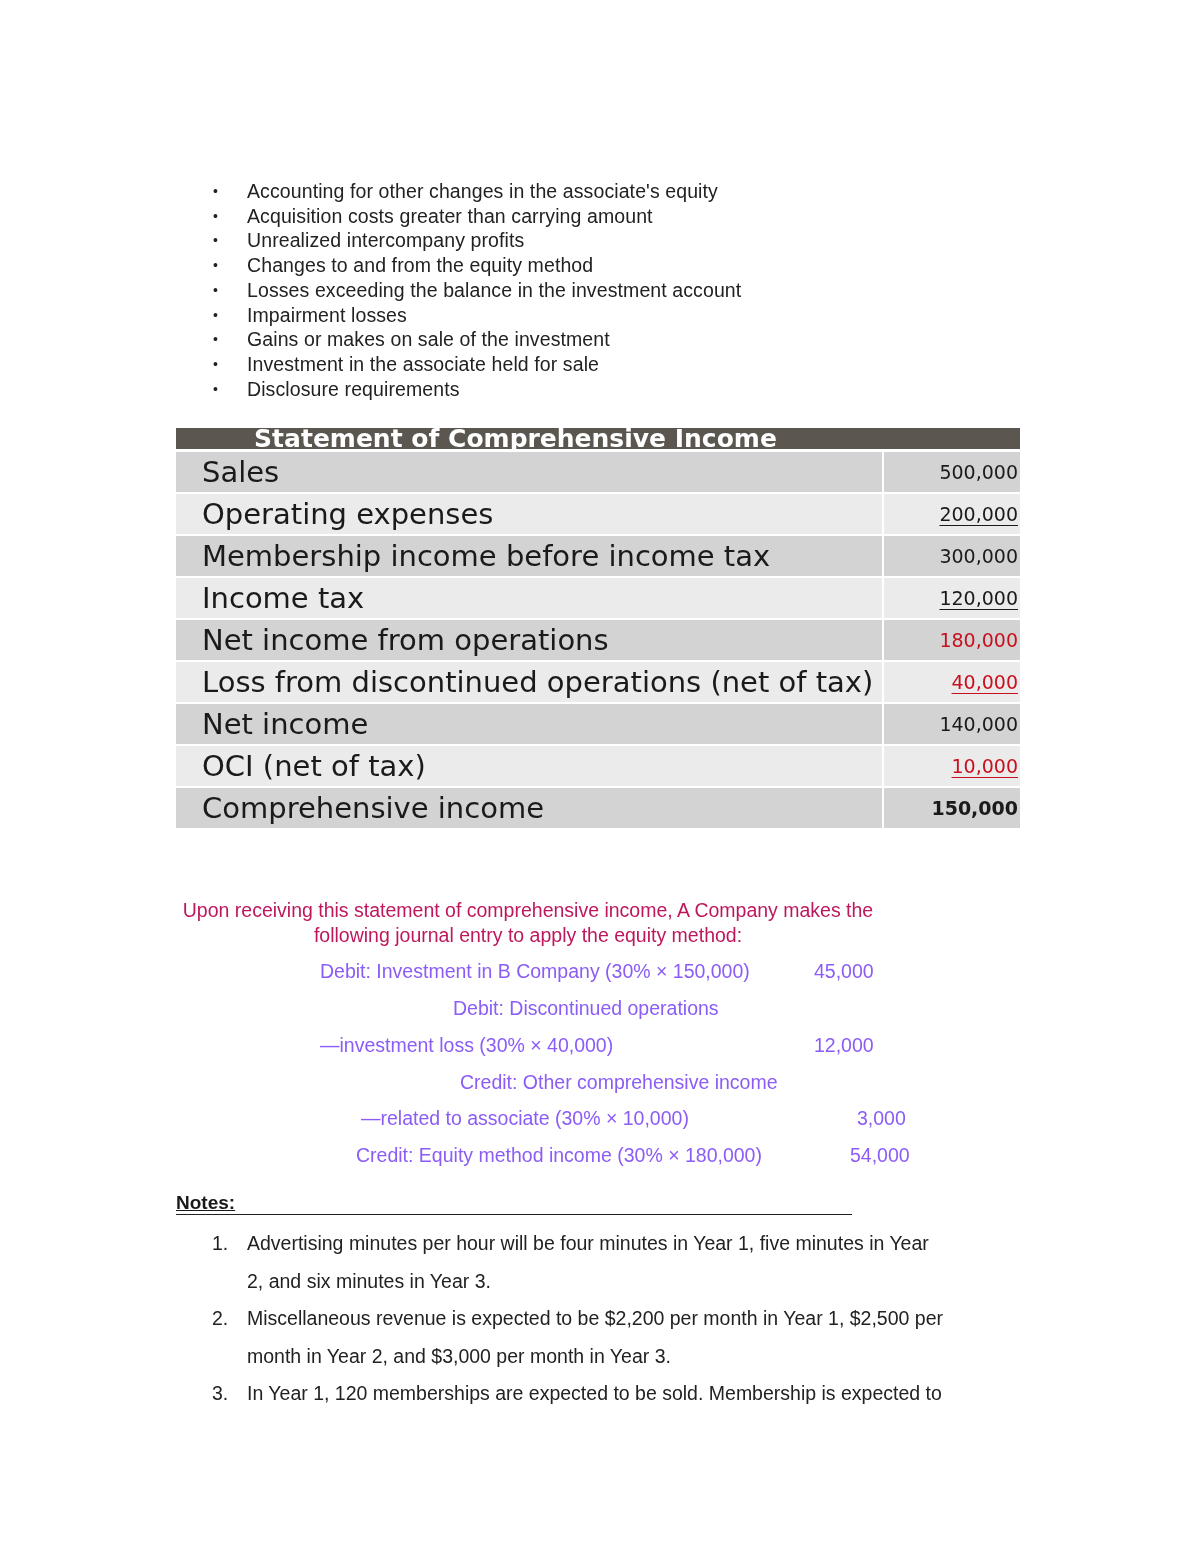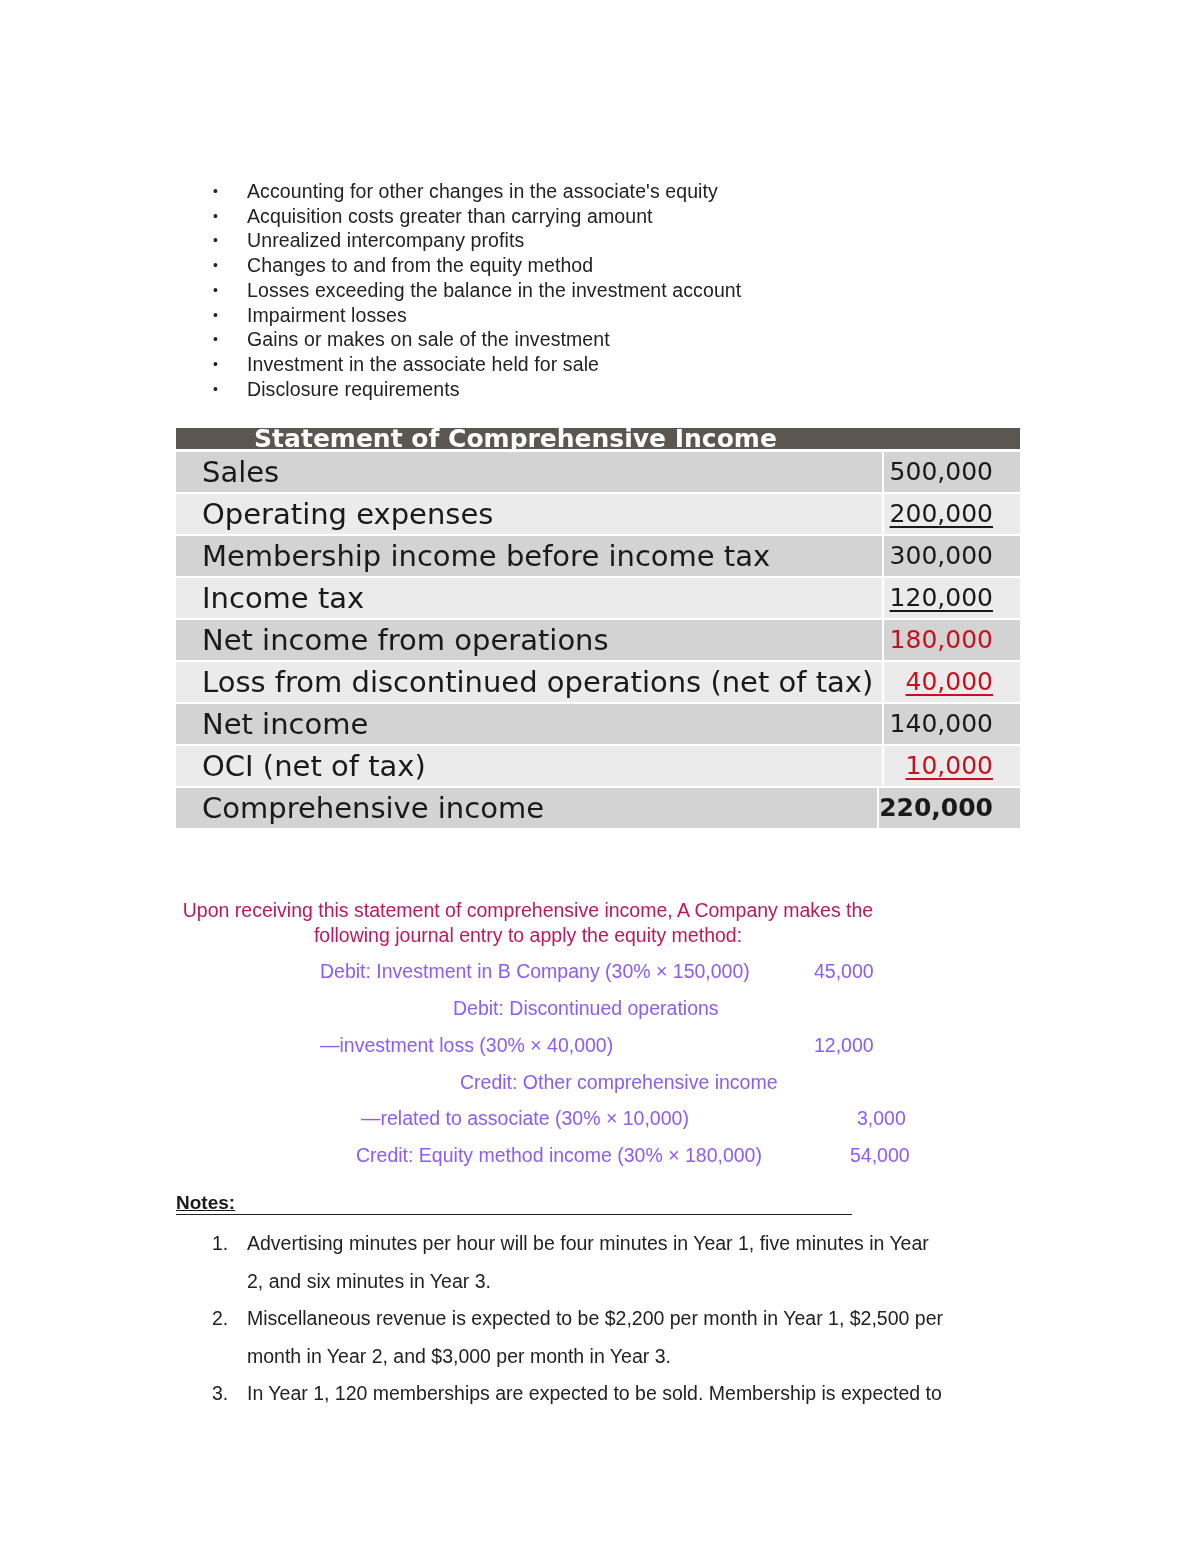--- a/index.html
+++ b/index.html
@@ -4,21 +4,21 @@
   <style>
     html, body { margin: 0; padding: 0; background: #ffffff; }
     body { width: 1200px; height: 1553px; position: relative; font-family: "Liberation Sans", sans-serif; color: #1a1a1a; }
     .bullets { position: absolute; left: 213px; top: 179px; margin: 0; padding: 0; list-style: none; }
     .bullets li { position: relative; font-size: 19.5px; line-height: 24.7px; padding-left: 34px; color: #222; letter-spacing: 0.1px; }
     .bullets li .dot { position: absolute; left: 0; top: 0; font-size: 14px; }
     .soci { position: absolute; left: 176px; top: 428px; width: 844px; border-collapse: collapse; font-family: "DejaVu Sans", sans-serif; }
     .soci .head { background: #5b5750; color: #ffffff; height: 24px; font-weight: bold; font-size: 25px; text-align: center; padding-right: 165px; box-sizing: border-box; display: flex; align-items: center; justify-content: center; border-bottom: 3px solid #ffffff; }
     .row { display: flex; height: 40px; border-bottom: 2px solid #ffffff; }
     .row .lbl { width: 680px; padding-left: 26px; font-size: 29px; line-height: 40px; color: #1a1a1a; border-right: 2px solid #ffffff; }
-    .row .val { flex: 1; text-align: right; padding-right: 27px; font-size: 25px; line-height: 40px; color: #1a1a1a; }
+    .row .val { flex: 1; text-align: right; padding-right: 2px; font-size: 19px; line-height: 40px; color: #1a1a1a; }
     .row.dark { background: #d3d3d3; }
     .row.light { background: #ebebeb; }
     .val.red { color: #c8101e; text-align: right; }
     .val.ul span { text-decoration: underline; text-underline-offset: 4px; }
     .val.bold { font-weight: bold; }
     .center-text { position: absolute; left: 0; width: 1056px; text-align: center; font-size: 19.5px; color: #be185d; }
     .je { position: absolute; font-size: 19.5px; color: #8b5cf6; white-space: pre; }
     .notes-title { position: absolute; left: 176px; top: 1192px; font-size: 19px; font-weight: bold; width: 676px; border-bottom: 1.5px solid #222; line-height: 22px; }
     .notes-title span { text-decoration: underline; }
     .notes { position: absolute; left: 212px; top: 1225px; margin: 0; padding: 0; list-style: none; width: 820px; }
@@ -69,21 +69,21 @@
   <div class="row dark">
       <div class="lbl">Net income</div>
       <div class="val"><span>140,000</span></div>
     </div>
   <div class="row light">
       <div class="lbl">OCI (net of tax)</div>
       <div class="val red ul"><span>10,000</span></div>
     </div>
   <div class="row dark">
       <div class="lbl">Comprehensive income</div>
-      <div class="val bold"><span>220,000</span></div>
+      <div class="val bold"><span>150,000</span></div>
     </div>
 </div>
 
 <div class="center-text" style="top:899px;">Upon receiving this statement of comprehensive income, A Company makes the</div>
 <div class="center-text" style="top:924px;">following journal entry to apply the equity method:</div>
 
 <div class="je" style="left:320px; top:960px;">Debit: Investment in B Company (30% × 150,000)</div>
 <div class="je" style="left:814px; top:960px;">45,000</div>
 
 <div class="je" style="left:453px; top:997px;">Debit: Discontinued operations</div>

